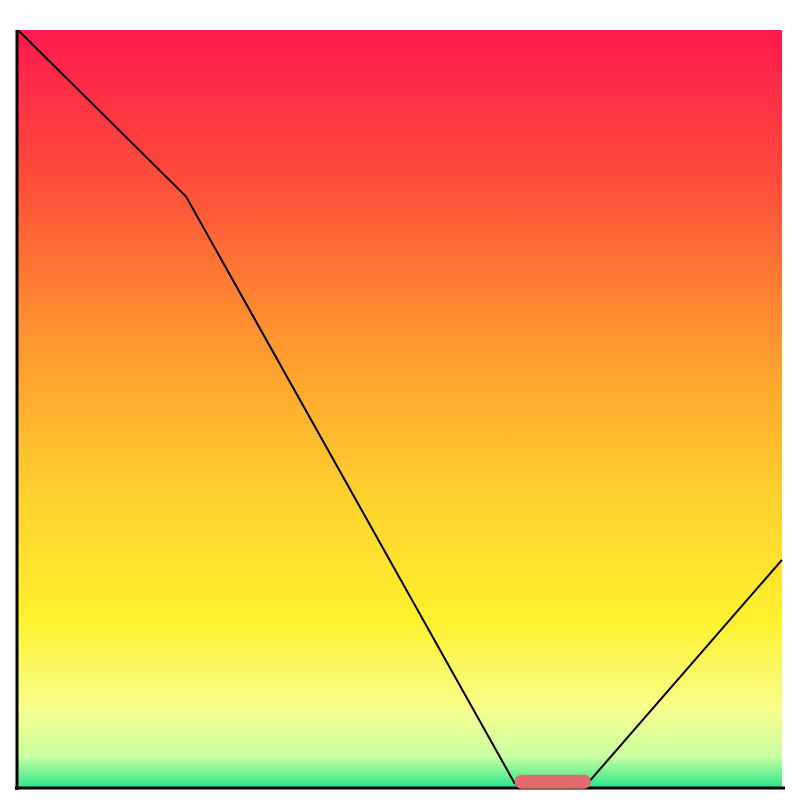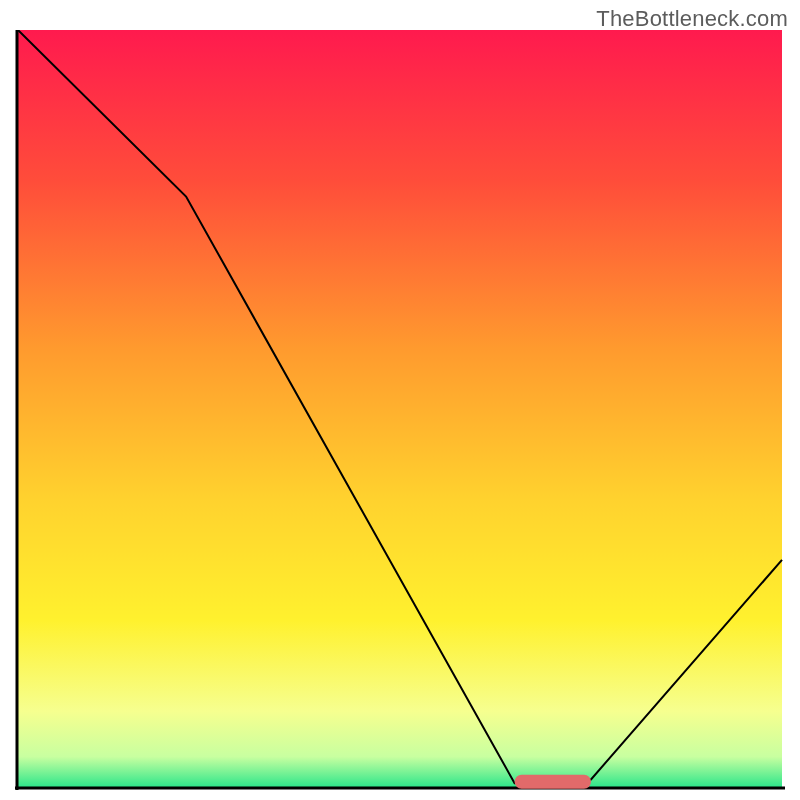--- a/index.html
+++ b/index.html
@@ -32,21 +32,20 @@
     width: 770px;
     height: 760px;
     display: block;
   }
 </style>
 </head>
 <body>
 
 <div class="chart-container">
 
-  <div class="watermark">TheBottleneck.com</div>
 
   <svg class="plot" viewBox="0 0 770 760" preserveAspectRatio="none">
     <defs>
       <linearGradient id="bg-grad" x1="0" y1="0" x2="0" y2="1">
           <stop offset="0%" stop-color="#ff1a4e"></stop>
           <stop offset="20%" stop-color="#ff4d3a"></stop>
           <stop offset="42%" stop-color="#ff9a2e"></stop>
           <stop offset="62%" stop-color="#ffd22e"></stop>
           <stop offset="78%" stop-color="#fff12e"></stop>
           <stop offset="90%" stop-color="#f6ff8f"></stop>

